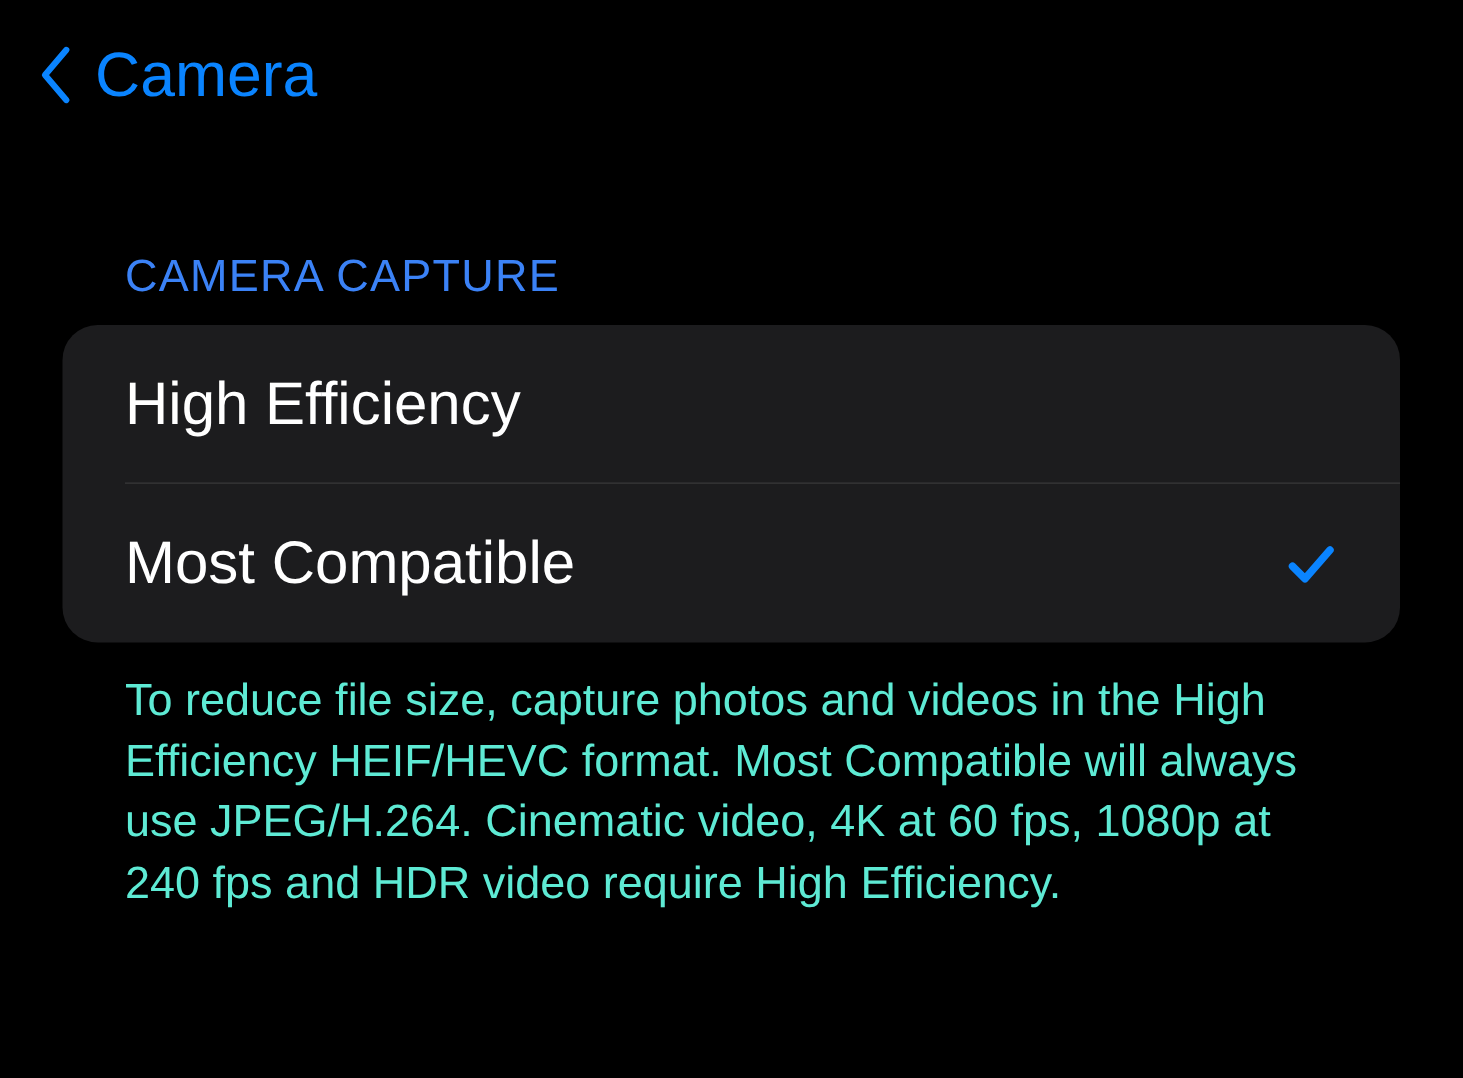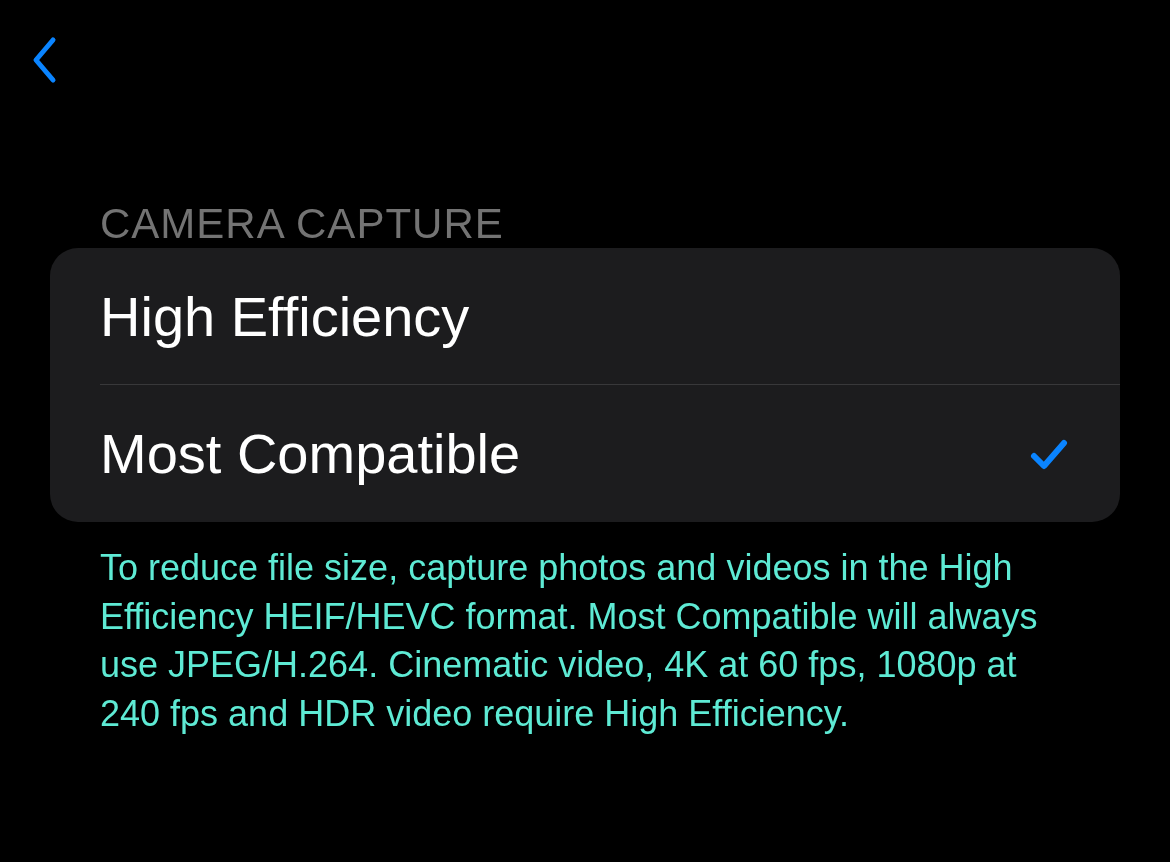--- a/index.html
+++ b/index.html
@@ -52,41 +52,42 @@
       font-size: 50px;
       font-weight: 600;
     }
     
     .content {
       padding: 0 50px;
       margin-top: 80px;
     }
     
     .section-header {
-      color: #737373;
-      font-size: 42px;
+      color: #3b82f6;
+      font-size: 36px;
       font-weight: 400;
       letter-spacing: 1px;
       text-transform: uppercase;
+      margin-bottom: 18px;
       padding-left: 50px;
     }
     
     .list-group {
       background-color: #1c1c1e;
       border-radius: 28px;
       overflow: hidden;
     }
     
     .list-item {
       display: flex;
       align-items: center;
       justify-content: space-between;
       padding: 36px 50px;
       color: #ffffff;
-      font-size: 56px;
+      font-size: 48px;
       font-weight: 400;
       cursor: pointer;
       position: relative;
     }
     
     .list-item:not(:last-child)::after {
       content: '';
       position: absolute;
       bottom: 0;
       left: 50px;
@@ -114,20 +115,21 @@
     }
   </style>
 </head>
 <body>
 
 <div class="nav-header">
   <div class="back-button">
     <svg class="back-chevron" viewBox="0 0 28 48">
       <polyline points="23,4 6,24 23,44"></polyline>
     </svg>
+    <span>Camera</span>
   </div>
 </div>
 
 <div class="content">
   <div class="section-header">CAMERA CAPTURE</div>
 
   <div class="list-group">
     <div class="list-item">
       <span>High Efficiency</span>
     </div>

